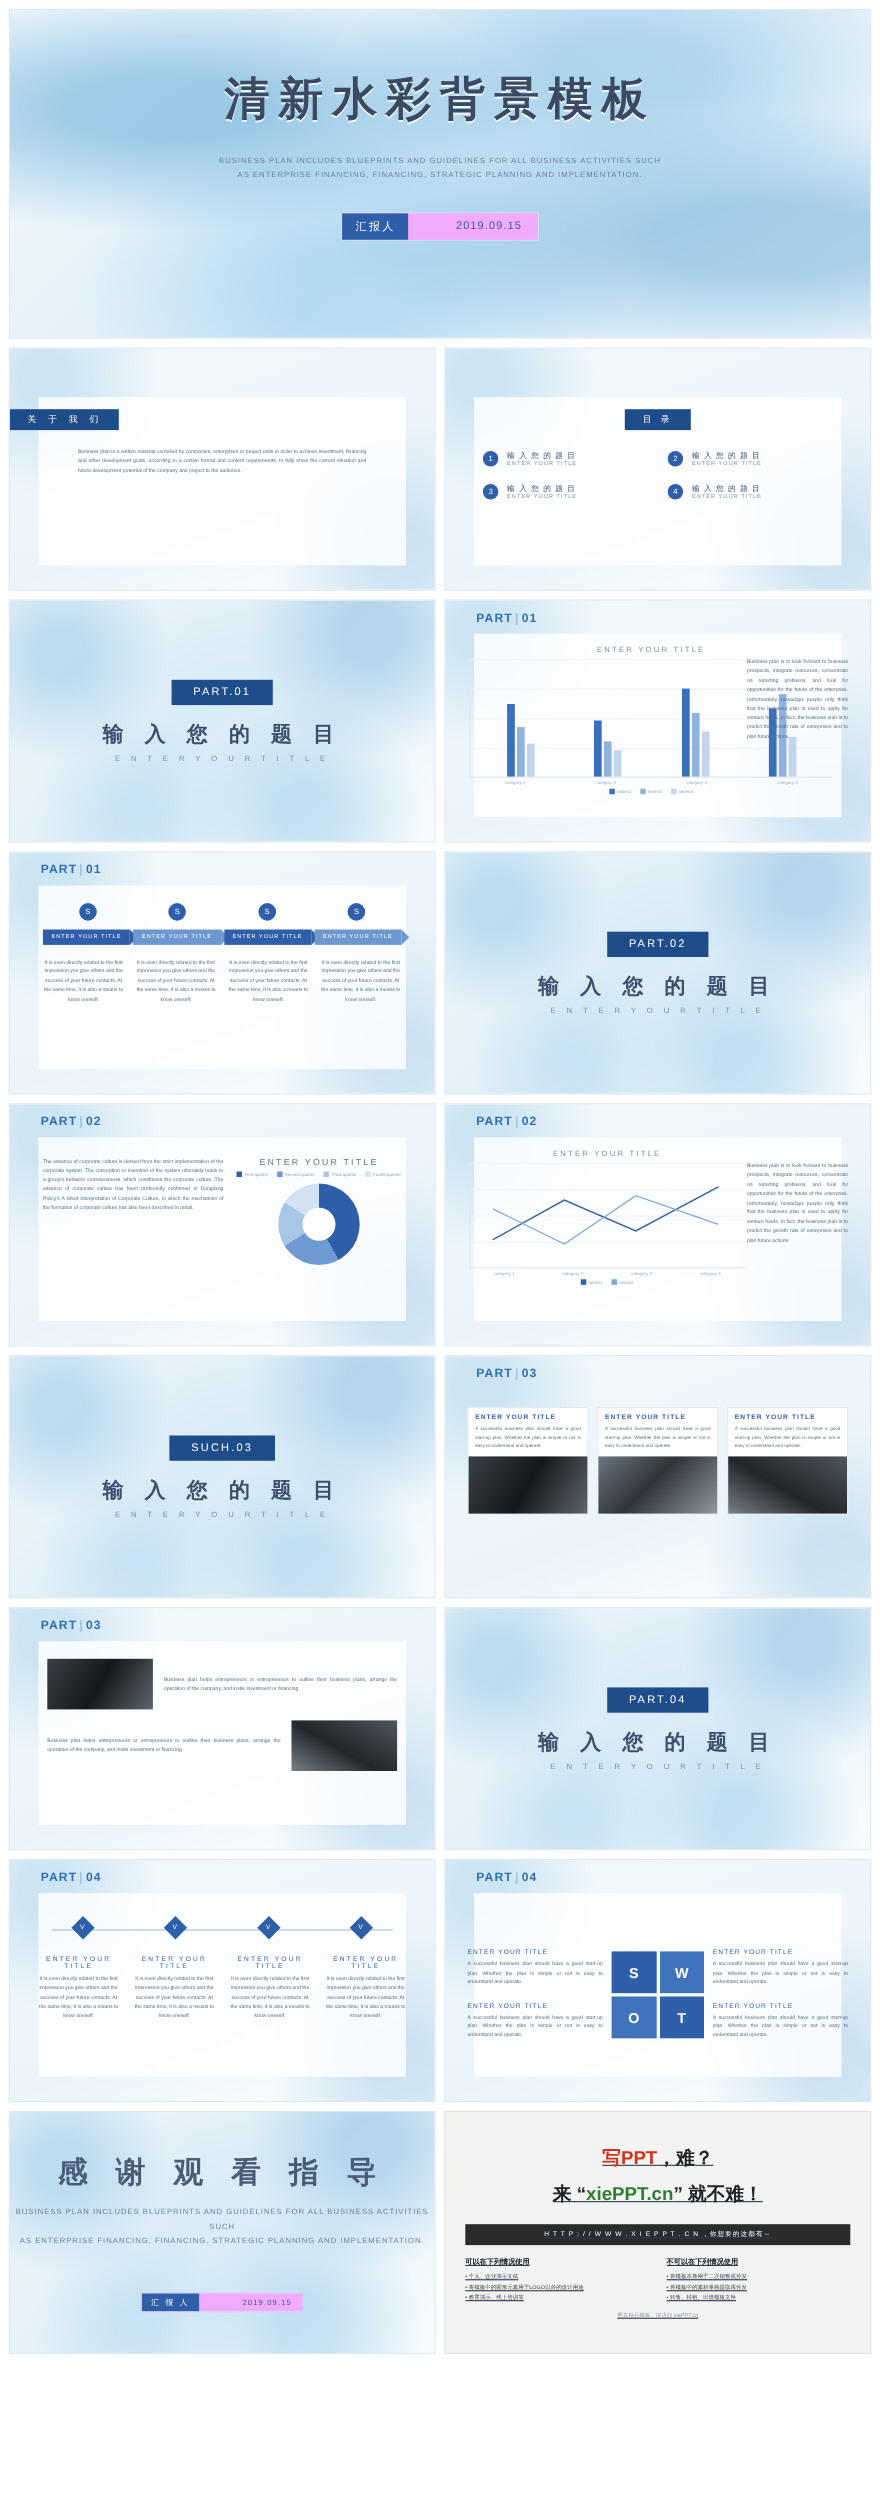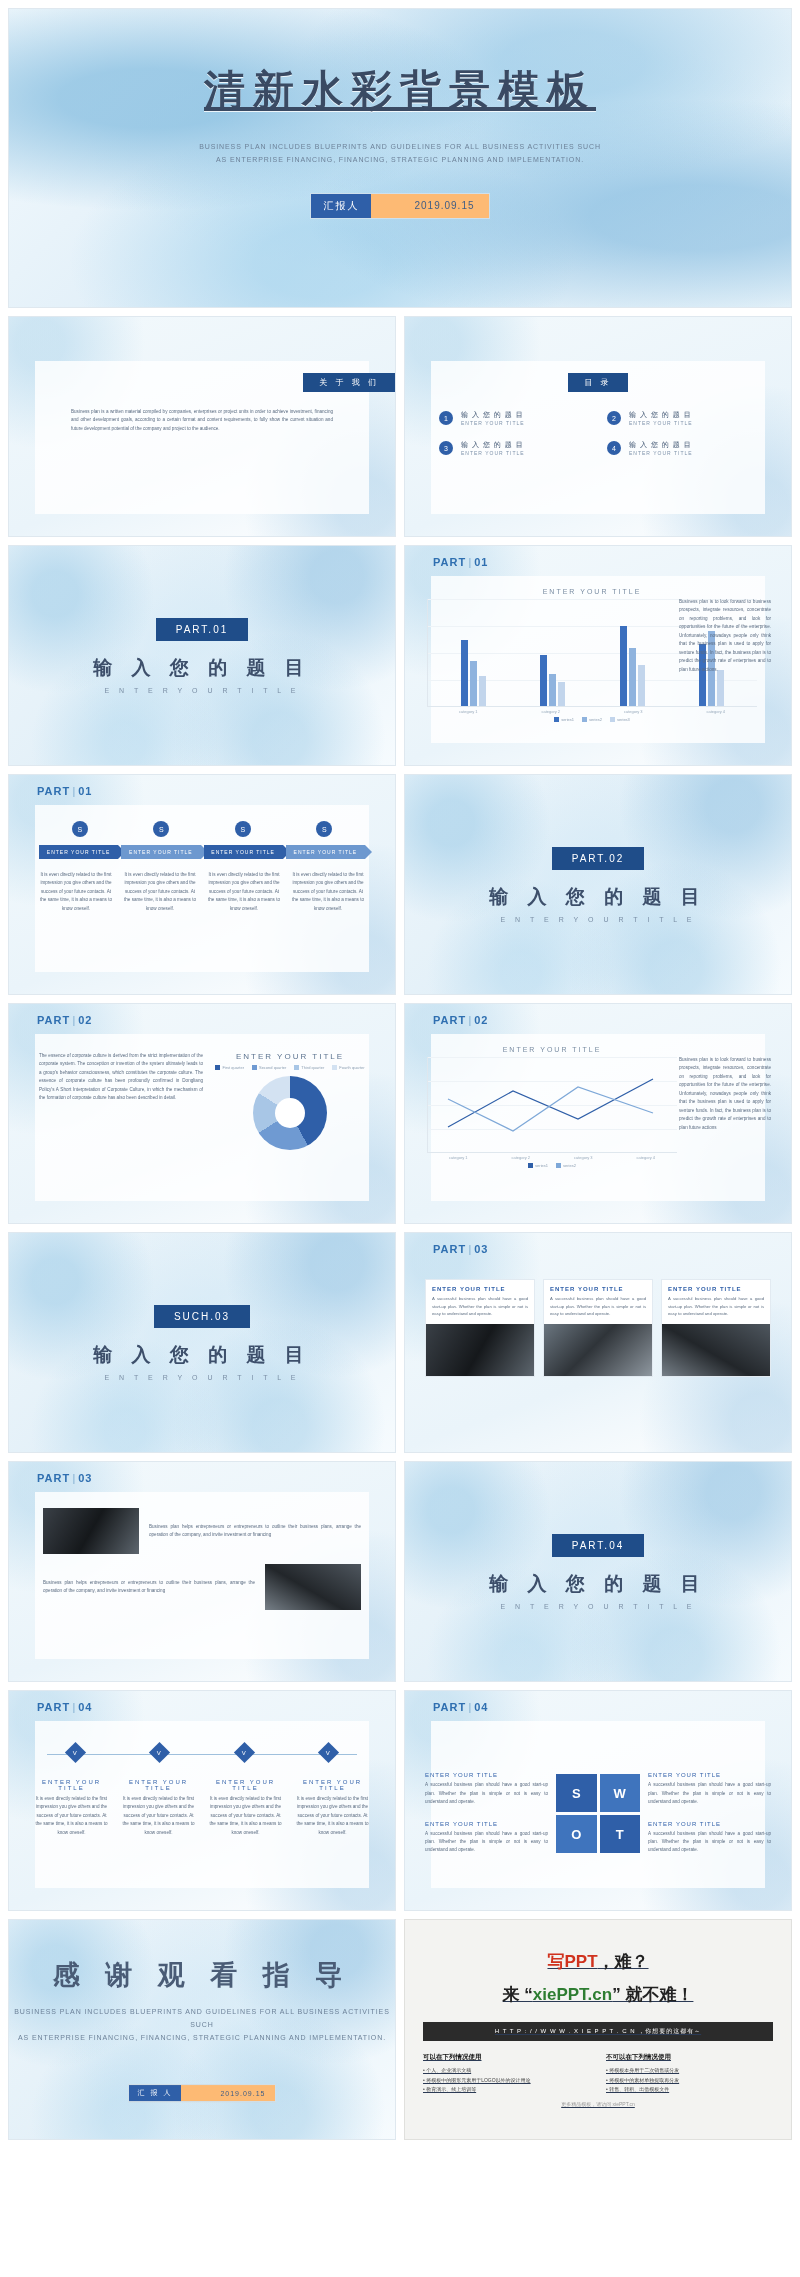--- a/index.html
+++ b/index.html
@@ -55,28 +55,27 @@
       radial-gradient(ellipse at 72% 18%, rgba(140,195,228,.55) 0 9%, rgba(140,195,228,0) 34%),
       radial-gradient(ellipse at 88% 70%, rgba(120,180,220,.60) 0 11%, rgba(120,180,220,0) 40%),
       radial-gradient(ellipse at 40% 85%, rgba(150,205,235,.55) 0 10%, rgba(150,205,235,0) 38%),
       radial-gradient(ellipse at 58% 48%, rgba(190,225,244,.45) 0 18%, rgba(190,225,244,0) 58%),
       linear-gradient(135deg,#f4fafd 0%,#dcecf7 50%,#f7fcfe 100%);
   }
   .cover-inner { position:relative; z-index:3; text-align:center; padding-top:54px; }
   .cover-title {
     font-size:41px; letter-spacing:8px; color:#3a4a63; font-weight:bold;
     text-shadow:0 1px 0 rgba(255,255,255,.8);
-    text-decoration:underline;
   }
   .cover-sub {
     margin-top:22px; font-size:7px; letter-spacing:.9px; color:#6d8299; line-height:1.9;
   }
   .cover-badge {
     margin:26px auto 0; display:inline-flex; align-items:center;
-    background:#fdba74; border:1px solid #cfe0ec;
+    background:#f0abfc; border:1px solid #cfe0ec;
   }
   .cover-badge .b1 { background:#2f5fa8; color:#fff; font-size:10px; padding:5px 12px; letter-spacing:2px; }
   .cover-badge .b2 { color:#3f5d85; font-size:10px; padding:5px 14px; letter-spacing:1px;margin-left:29px; }
 
   
   .tag {
     display:inline-block; background:#1f4d89; color:#fff;
     font-size:8px; letter-spacing:3px; padding:4px 16px;
   }
   .part-corner {
@@ -211,21 +210,21 @@
         </span>
       </div>
     </div>
   </div>
 
   <div class="row">
     <div class="slide half">
       <div class="wc soft"></div>
       <div class="white-panel"></div>
       <div class="sl-content">
-        <div style="text-align:right; padding-top:54px;">
+        <div style="text-align:left; padding-top:54px;font-family:Liberation Mono, monospace;">
           <span class="tag">关 于 我 们</span>
         </div>
         <div class="para" style="margin:16px 62px 0;">Business plan is a written material compiled by companies, enterprises or project units in order to achieve investment, financing and other development goals, according to a certain format and content requirements, to fully show the current situation and future development potential of the company and project to the audience.</div>
       </div>
     </div>
 
     <div class="slide half">
       <div class="wc soft"></div>
       <div class="white-panel"></div>
       <div class="sl-content">

